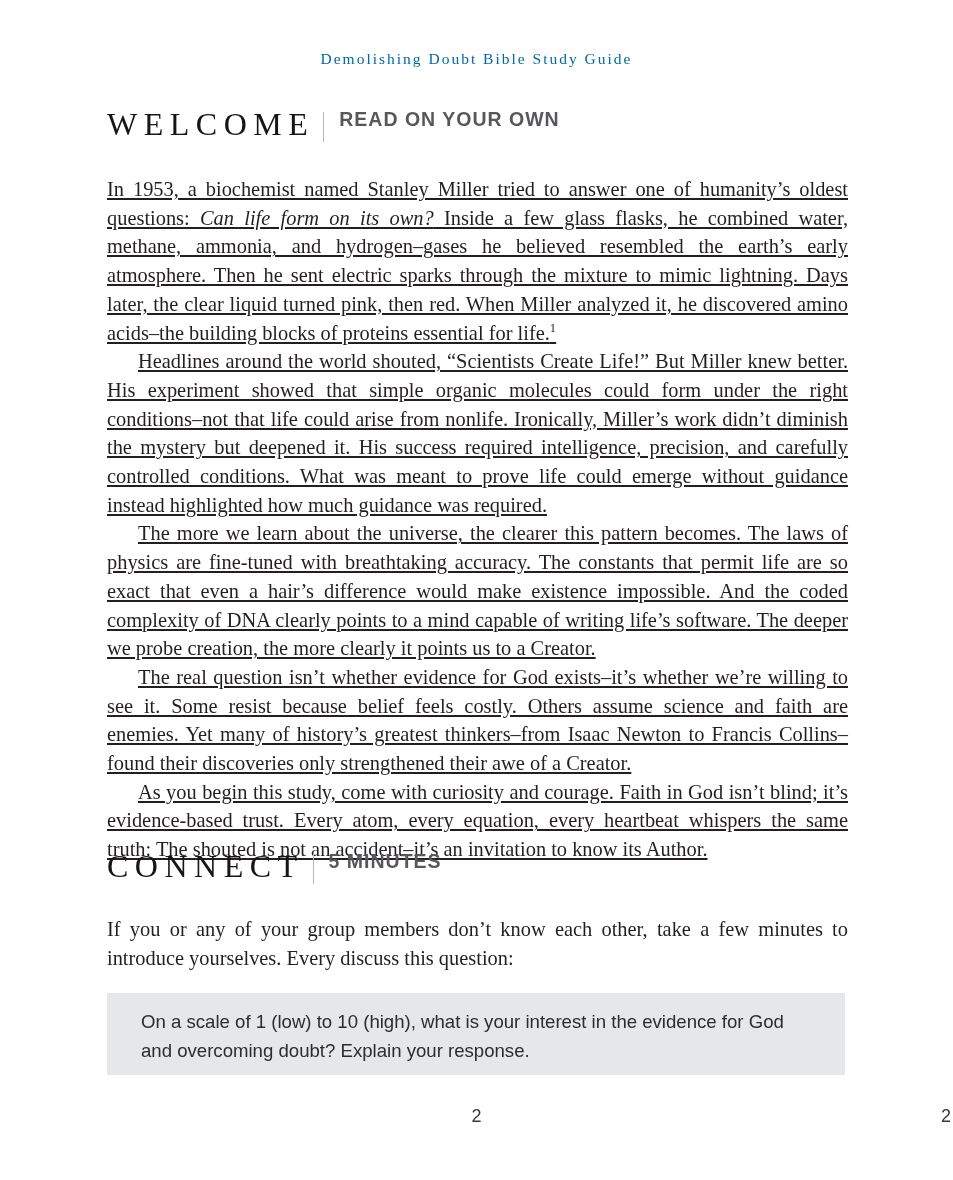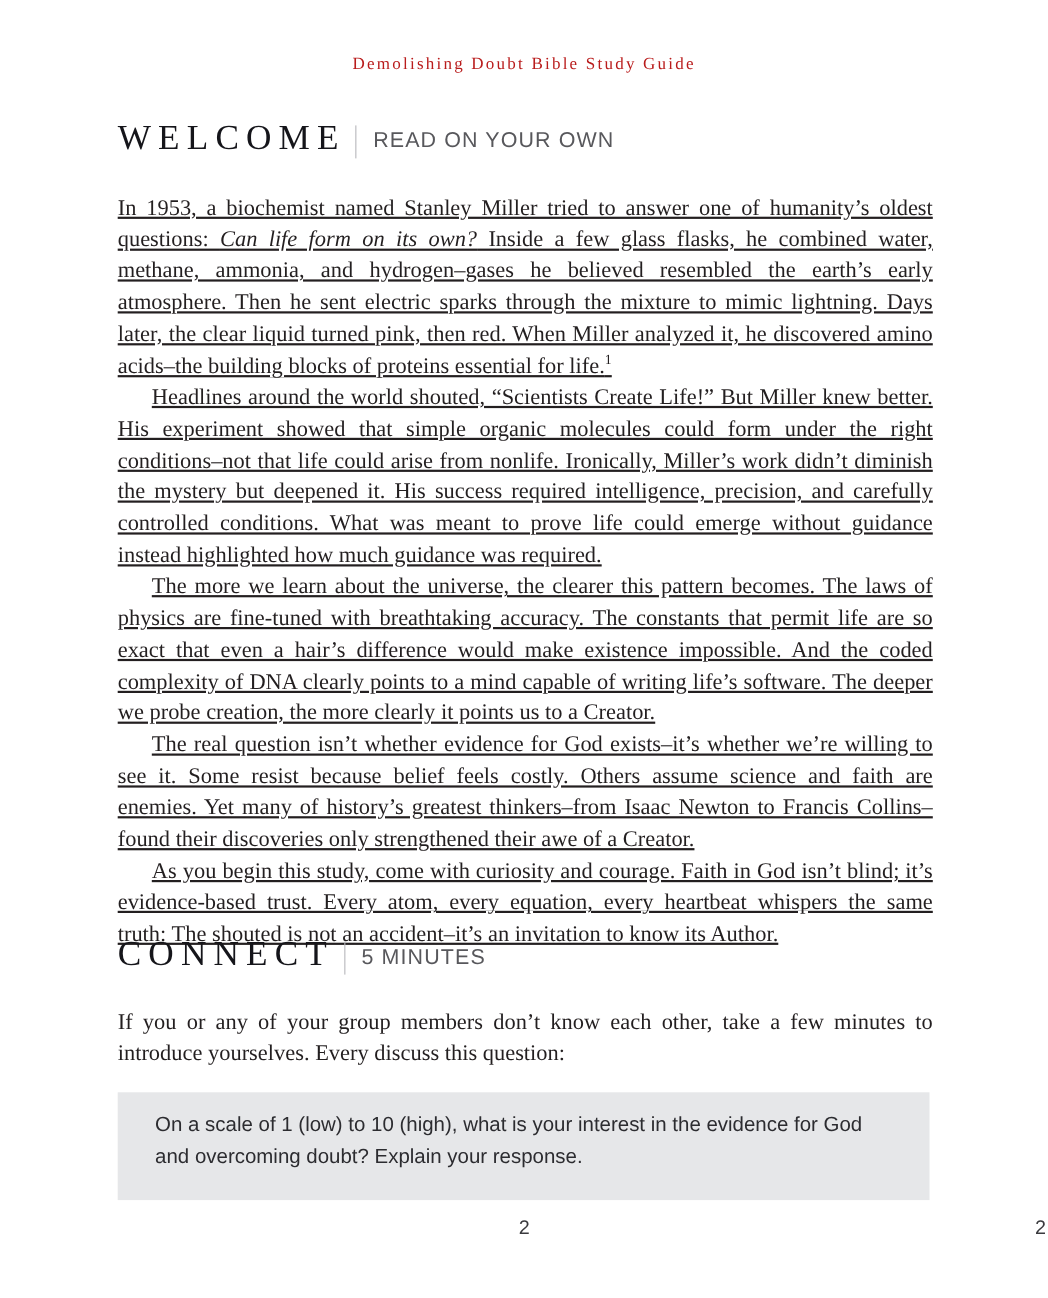--- a/index.html
+++ b/index.html
@@ -20,28 +20,28 @@
   
   .running-head {
     position: absolute;
     top: 50px;
     left: 0;
     width: 953px;
     text-align: center;
     font-family: "Liberation Serif", serif;
     font-size: 15.5px;
     letter-spacing: 2.0px;
-    color: #b91c1c;
+    color: #0369a1;
     white-space: nowrap;
   }
 
   
   .section-head {
     display: flex;
-    align-items: flex-end;
+    align-items: flex-start;
     white-space: nowrap;
   }
   .section-head .word {
     font-family: "Liberation Serif", serif;
     font-size: 32px;
     line-height: 1;
     letter-spacing: 6.5px;
     color: #15151a;
     font-weight: 400;
   }
@@ -53,21 +53,21 @@
     margin: 0 15px 0 9px;
     position: relative;
     top: 4px;
     flex: 0 0 auto;
   }
   .section-head .sub {
     font-family: "Liberation Sans", sans-serif;
     font-size: 19.5px;
     letter-spacing: 1.0px;
     color: #58585c;
-    font-weight: 400;
+    font-weight: 700;
   }
 
   #welcome-head { position: absolute; top: 108px; left: 107px; }
   #connect-head { position: absolute; top: 850px; left: 107px; }
 
   
   .body-block {
     position: absolute;
     left: 107px;
     width: 741px;
@@ -96,21 +96,21 @@
 
   #welcome-body { top: 175px; text-decoration: underline; }
   #connect-body { top: 915px; }
 
   
   .callout {
     position: absolute;
     left: 107px;
     top: 993px;
     width: 738px;
-    height: 98px;
+    height: 82px;
     background: #e6e7e9;
     box-sizing: border-box;
     padding: 14px 34px 0 34px;
   }
   .callout-text {
     font-family: "Liberation Sans", sans-serif;
     font-size: 18.6px;
     line-height: 29px;
     color: #2c2c30;
   }

